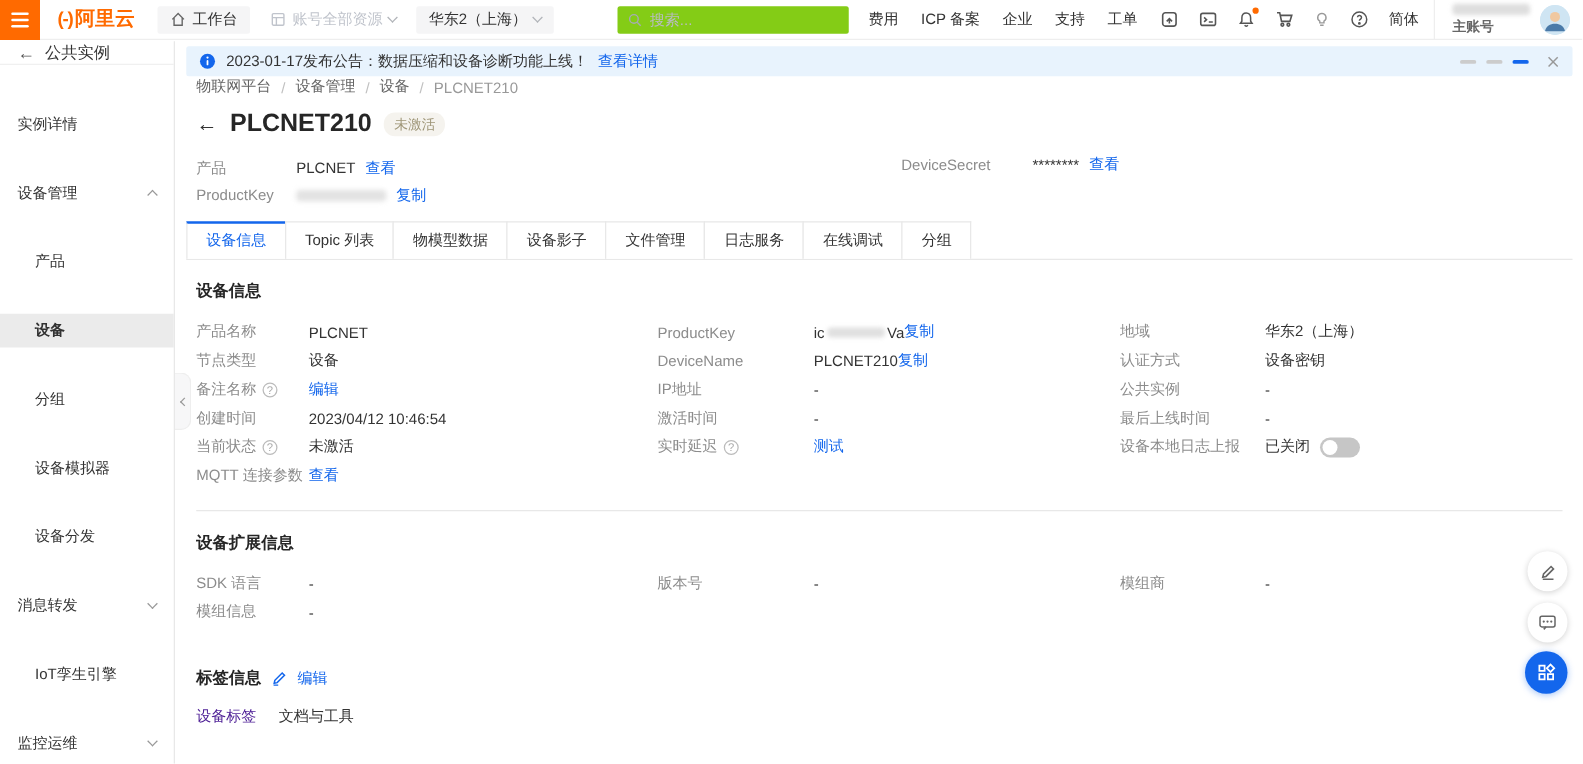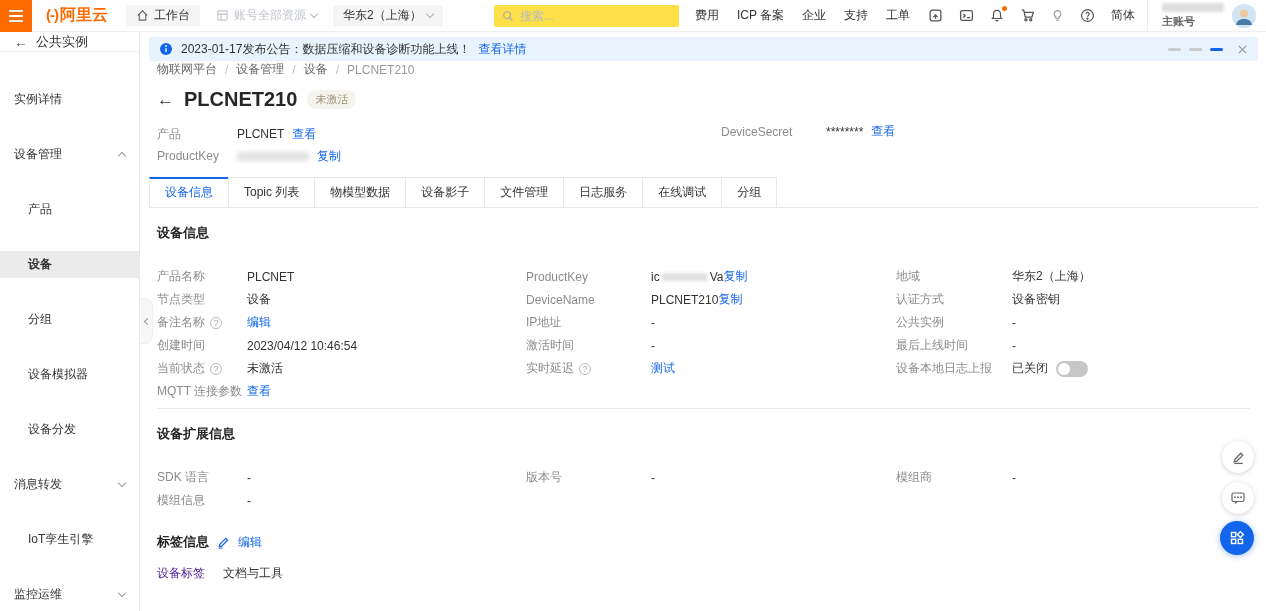--- a/index.html
+++ b/index.html
@@ -26,21 +26,21 @@
     font-size:16px;margin:0 18px 0 14px;cursor:pointer;white-space:nowrap;}
   .logo .mark{font-size:15px;letter-spacing:-1px;}
   .pill{display:flex;align-items:center;gap:5px;background:#f5f5f6;border-radius:2px;height:22px;
     padding:0 10px;cursor:pointer;white-space:nowrap;}
   .scope{display:flex;align-items:center;gap:5px;color:#c0c4cc;margin:0 16px;cursor:pointer;white-space:nowrap;}
   .chev{display:inline-block;width:6px;height:6px;border-right:1px solid #999;border-bottom:1px solid #999;}
   .chev.down{transform:rotate(45deg);margin-top:-3px;}
   .chev.up{transform:rotate(-135deg);margin-top:3px;}
   .chev.left{transform:rotate(135deg);margin-left:2px;}
   .scope .chev,.pill .chev{border-color:#b0b3b8;}
-  .search{margin-left:auto;margin-right:16px;width:185px;height:22px;background:#fde047;border-radius:2px;
+  .search{margin-left:auto;margin-right:16px;width:185px;height:22px;background:#84cc16;border-radius:2px;
     display:flex;align-items:center;padding:0 8px;gap:6px;}
   .search input{border:none;outline:none;background:transparent;width:100%;font-size:12px;color:#333;}
   .search input::placeholder{color:#b8bcc2;}
   .navlinks{display:flex;align-items:center;gap:18px;margin-right:18px;}
   .navlinks span{cursor:pointer;white-space:nowrap;color:#333;}
   .hicons{display:flex;align-items:center;gap:16px;margin-right:16px;}
   .hicon{position:relative;cursor:pointer;height:15px;}
   .hicon .dot{position:absolute;top:-2px;right:-3px;width:5px;height:5px;border-radius:50%;background:var(--brand-orange);}
   .lang{cursor:pointer;margin-right:12px;white-space:nowrap;}
   .account{display:flex;align-items:center;gap:8px;border-left:1px solid #eee;height:32px;
@@ -100,21 +100,21 @@
   .secret .plabel{width:105px;}
 
   .tabs{display:flex;align-items:flex-end;margin:10px 8px 0 8px;border-bottom:1px solid var(--border);}
   .tab{height:30px;line-height:28px;padding:0 15px;border:1px solid var(--border);border-bottom:none;
     margin-right:-1px;cursor:pointer;color:#333;background:#fff;white-space:nowrap;}
   .tab.active{border-top:2px solid var(--link-blue);color:var(--link-blue);line-height:26px;}
 
   .section{margin:0 16px;}
   .sec-title{font-size:13px;font-weight:bold;color:#262626;margin-top:16px;}
   .cols{position:relative;margin-top:12px;height:140px;}
-  .col{position:absolute;top:11px;}
+  .col{position:absolute;top:0;}
   .col.c1{left:0;width:360px;}
   .col.c2{left:369px;width:360px;}
   .col.c3{left:739px;width:380px;}
   .irow{display:flex;align-items:center;height:23px;}
   .ilabel{color:var(--text-gray);display:inline-flex;align-items:center;gap:5px;flex:none;}
   .c1 .ilabel{width:90px;}
   .c2 .ilabel{width:125px;}
   .c3 .ilabel{width:116px;}
   .ival{color:#333;}
   .help{width:12px;height:12px;border:1px solid #bbb;border-radius:50%;color:#aaa;font-size:9px;

